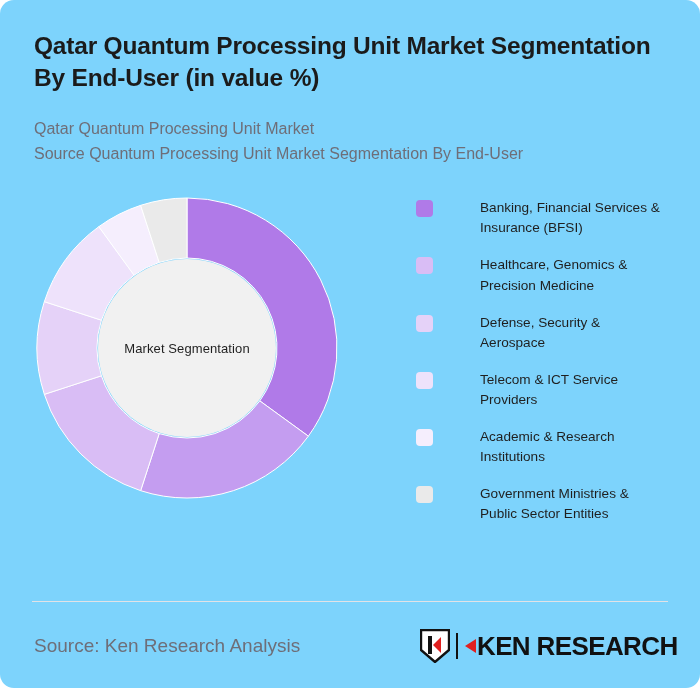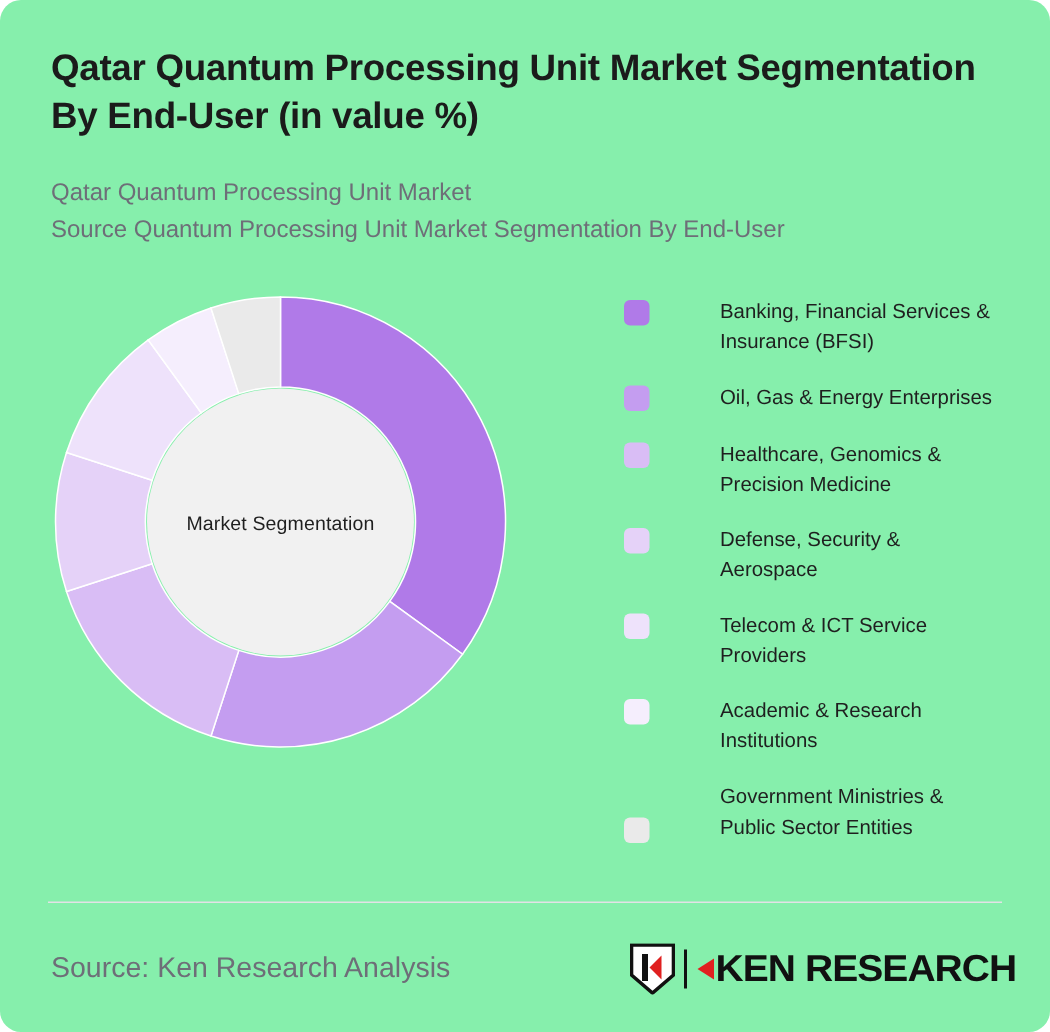--- a/index.html
+++ b/index.html
@@ -4,21 +4,21 @@
 <style>
   * { box-sizing: border-box; margin: 0; padding: 0; }
   html, body {
     width: 700px; height: 688px;
     background: #ffffff;
     font-family: "Liberation Sans", sans-serif;
   }
   .card {
     position: relative;
     width: 700px; height: 688px;
-    background: #86efac;
+    background: #7dd3fc;
     border-radius: 14px;
     overflow: hidden;
   }
 
   
   .header { padding: 30px 34px 0 34px; }
   .title {
     font-size: 24.5px;
     font-weight: 700;
     line-height: 1.30;
@@ -74,21 +74,21 @@
     flex: 1 1 auto;
     padding-top: 6px;
     padding-left: 74px;
   }
   .legend-item {
     display: flex;
     align-items: flex-start;
     margin-bottom: 17px;
     gap: 29px;
   }
-  .legend-item:last-child { margin-bottom: 0; align-items: flex-end; }
+  .legend-item:last-child { margin-bottom: 0; }
   .swatch {
     width: 17px; height: 17px;
     border-radius: 4px;
     flex: 0 0 17px;
     margin-top: 2px;
   }
   .legend-text {
     margin-left: 18px;
     font-size: 13.6px;
     line-height: 1.48;
@@ -183,24 +183,20 @@
         <span>Market Segmentation</span>
       </div>
     </div>
 
     <div class="legend" id="legend">
         <div class="legend-item">
           <div class="swatch" style="background: rgb(176, 122, 232);"></div>
           <div class="legend-text">Banking, Financial Services &amp; Insurance (BFSI)</div>
         </div>
         <div class="legend-item">
-          <div class="swatch" style="background: rgb(196, 157, 240);"></div>
-          <div class="legend-text">Oil, Gas &amp; Energy Enterprises</div>
-        </div>
-        <div class="legend-item">
           <div class="swatch" style="background: rgb(217, 189, 245);"></div>
           <div class="legend-text">Healthcare, Genomics &amp; Precision Medicine</div>
         </div>
         <div class="legend-item">
           <div class="swatch" style="background: rgb(229, 210, 248);"></div>
           <div class="legend-text">Defense, Security &amp; Aerospace</div>
         </div>
         <div class="legend-item">
           <div class="swatch" style="background: rgb(238, 226, 251);"></div>
           <div class="legend-text">Telecom &amp; ICT Service Providers</div>

